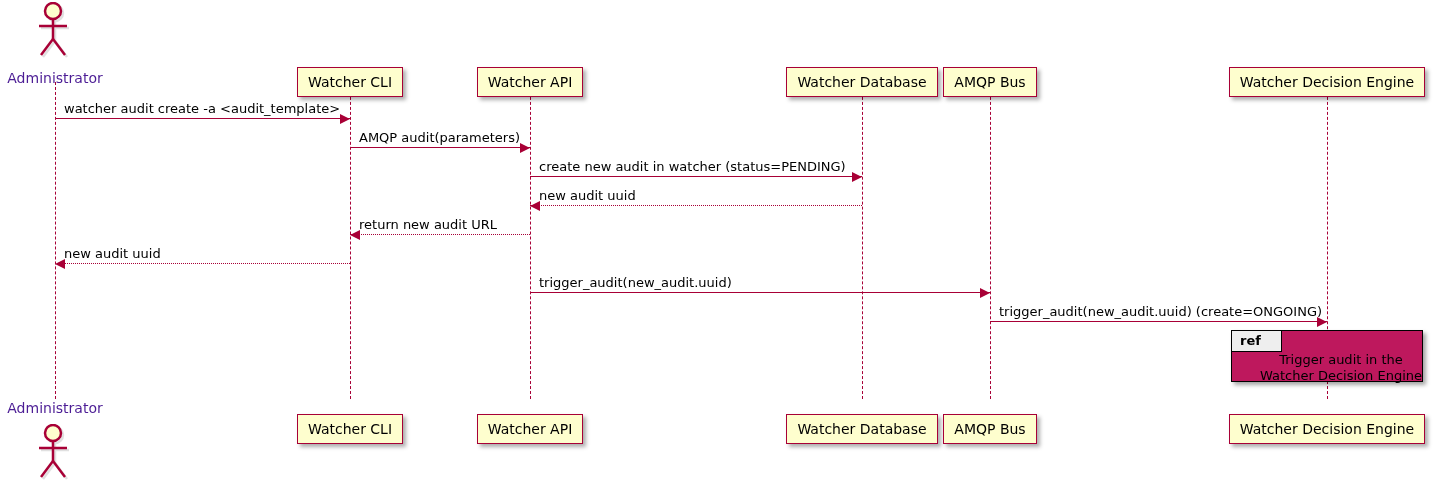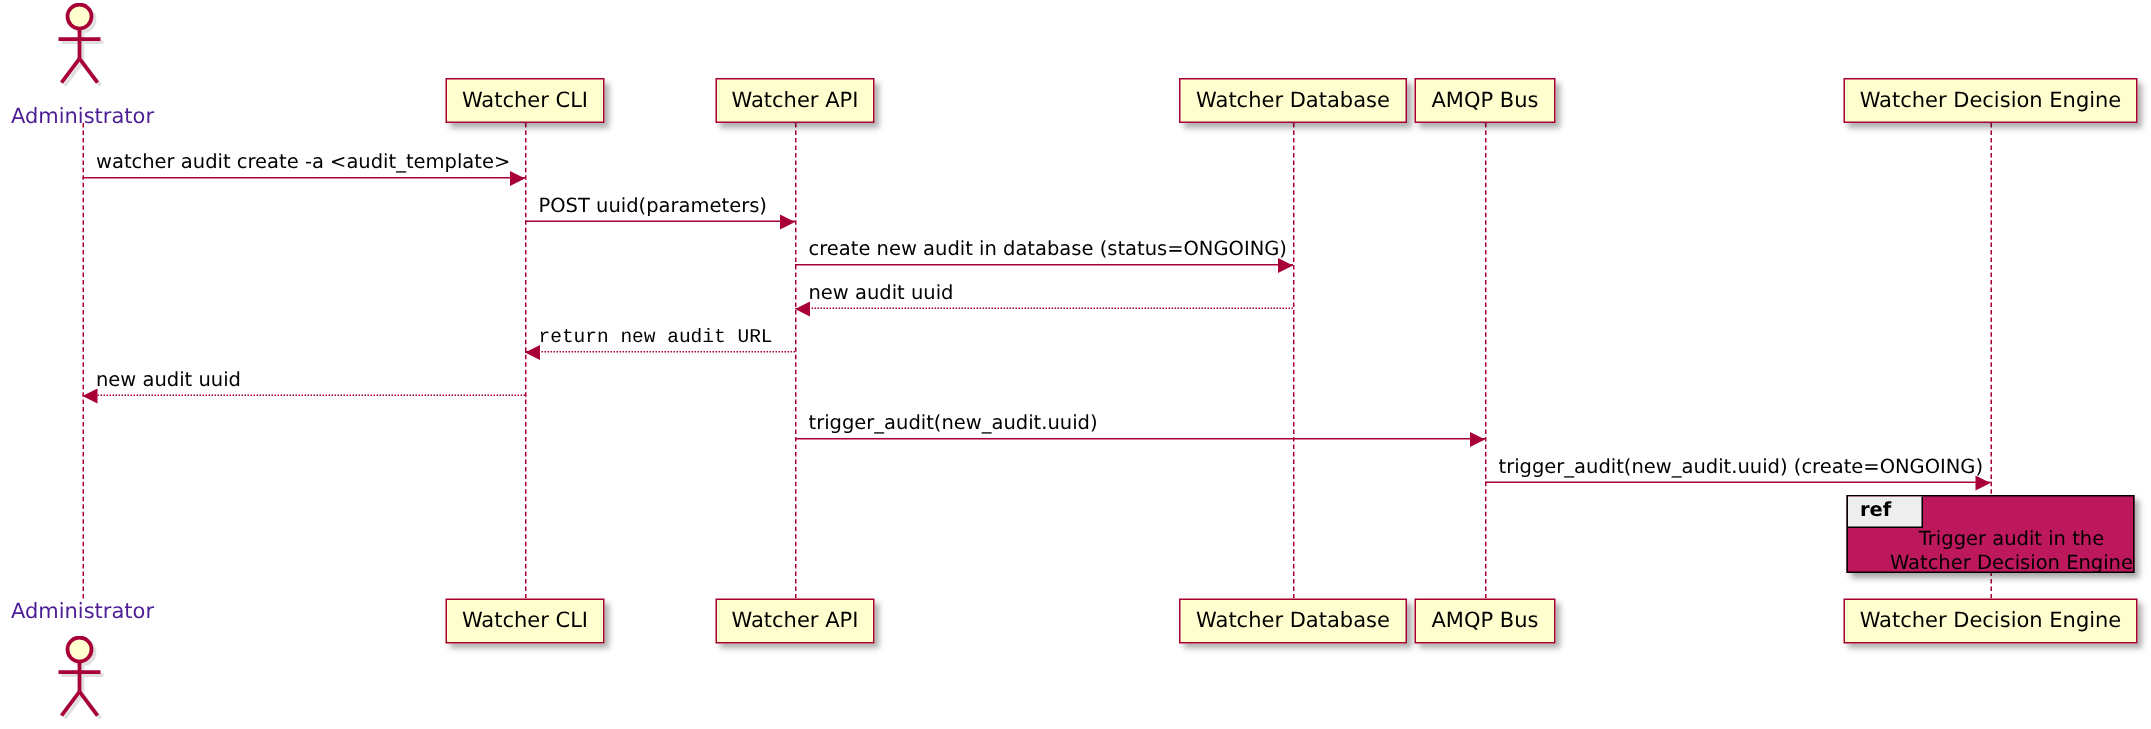--- a/index.html
+++ b/index.html
@@ -31,22 +31,23 @@
     background: #FEFECE;
     border: 1.5px solid #A80036;
     color: #000000;
     font-size: 14px;
     line-height: 1;
     text-align: center;
     white-space: nowrap;
     box-shadow: 3px 3px 4px rgba(0,0,0,0.32);
     display: flex;
     align-items: center;
-    justify-content: flex-end;
+    justify-content: flex-start;
     padding: 0 10px;
+    margin-top: 15px;
   }
   .actor-label {
     position: absolute;
     font-size: 14px;
     color: #4c1d95;
     white-space: nowrap;
     text-align: left;
   }
   .actor-fig {
     position: absolute;
@@ -181,30 +182,30 @@
       <span>Watcher Decision Engine</span>
     </div>
     <div class="participant" style="left: 1228.77px; top: 399px; width: 196.453px; height: 30px;">
       <span>Watcher Decision Engine</span>
     </div>
     <div class="msg-line" style="left: 55px; top: 118px; width: 295px;"></div>
     <div class="arrow-head arrow-right" style="top: 113.5px; left: 340px;"></div>
     <div class="msg-label" style="left: 64px; top: 102px;">watcher audit create -a &lt;audit_template&gt;</div>
     <div class="msg-line" style="left: 350px; top: 147px; width: 180px;"></div>
     <div class="arrow-head arrow-right" style="top: 142.5px; left: 520px;"></div>
-    <div class="msg-label" style="left: 359px; top: 131px;">POST uuid(parameters)</div>
+    <div class="msg-label" style="left: 359px; top: 131px;">AMQP audit(parameters)</div>
     <div class="msg-line" style="left: 530px; top: 176px; width: 332px;"></div>
     <div class="arrow-head arrow-right" style="top: 171.5px; left: 852px;"></div>
-    <div class="msg-label" style="left: 539px; top: 160px;">create new audit in database (status=ONGOING)</div>
+    <div class="msg-label" style="left: 539px; top: 160px;">create new audit in watcher (status=PENDING)</div>
     <div class="msg-line dotted" style="left: 530px; top: 205px; width: 332px;"></div>
     <div class="arrow-head arrow-left" style="top: 200.5px; left: 530px;"></div>
     <div class="msg-label" style="left: 539px; top: 189px;">new audit uuid</div>
     <div class="msg-line dotted" style="left: 350px; top: 234px; width: 180px;"></div>
     <div class="arrow-head arrow-left" style="top: 229.5px; left: 350px;"></div>
-    <div class="msg-label" style="left: 359px; top: 218px; font-family: Liberation Mono, monospace;">return new audit URL</div>
+    <div class="msg-label" style="left: 359px; top: 218px;">return new audit URL</div>
     <div class="msg-line dotted" style="left: 55px; top: 263px; width: 295px;"></div>
     <div class="arrow-head arrow-left" style="top: 258.5px; left: 55px;"></div>
     <div class="msg-label" style="left: 64px; top: 247px;">new audit uuid</div>
     <div class="msg-line" style="left: 530px; top: 292px; width: 460px;"></div>
     <div class="arrow-head arrow-right" style="top: 287.5px; left: 980px;"></div>
     <div class="msg-label" style="left: 539px; top: 276px;">trigger_audit(new_audit.uuid)</div>
     <div class="msg-line" style="left: 990px; top: 321px; width: 337px;"></div>
     <div class="arrow-head arrow-right" style="top: 316.5px; left: 1317px;"></div>
     <div class="msg-label" style="left: 999px; top: 305px;">trigger_audit(new_audit.uuid) (create=ONGOING)</div>
     <div class="ref-frame" style="left: 1231px; top: 330px; width: 192px; height: 52px;">

